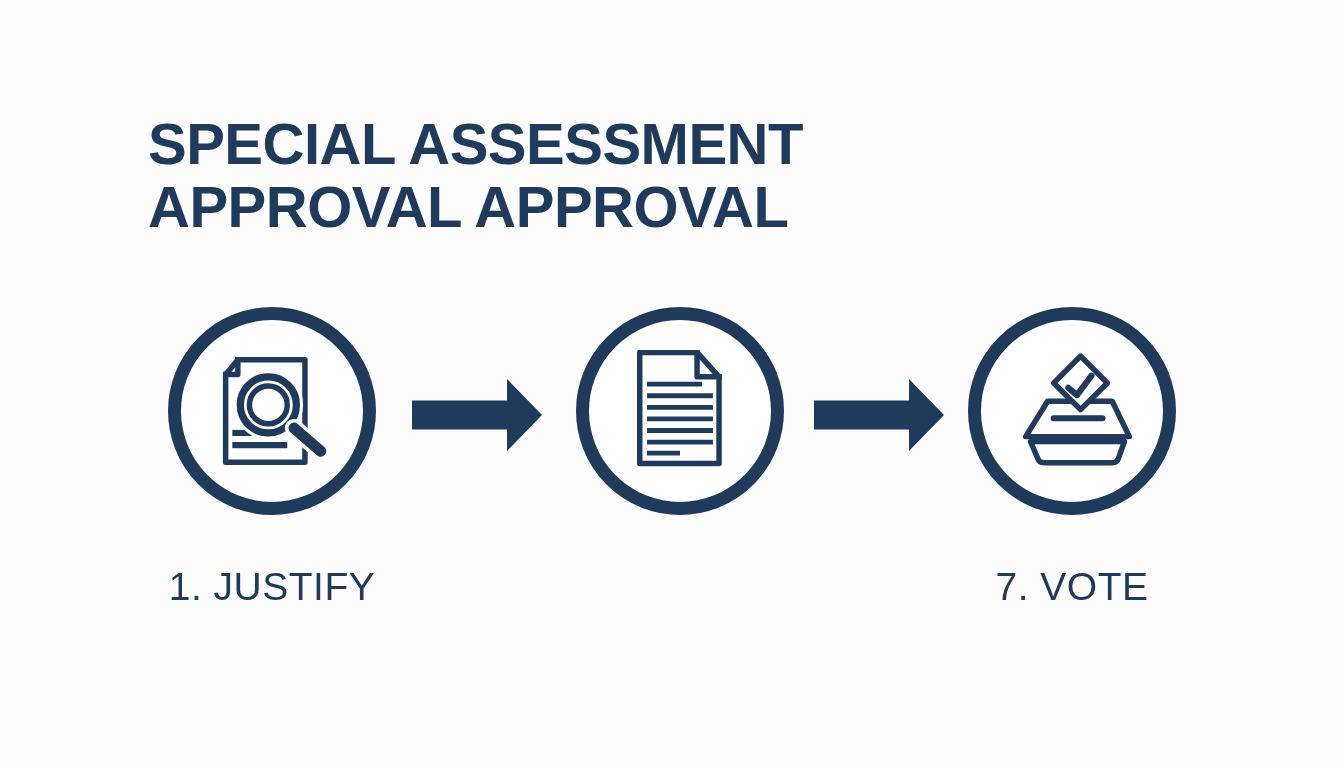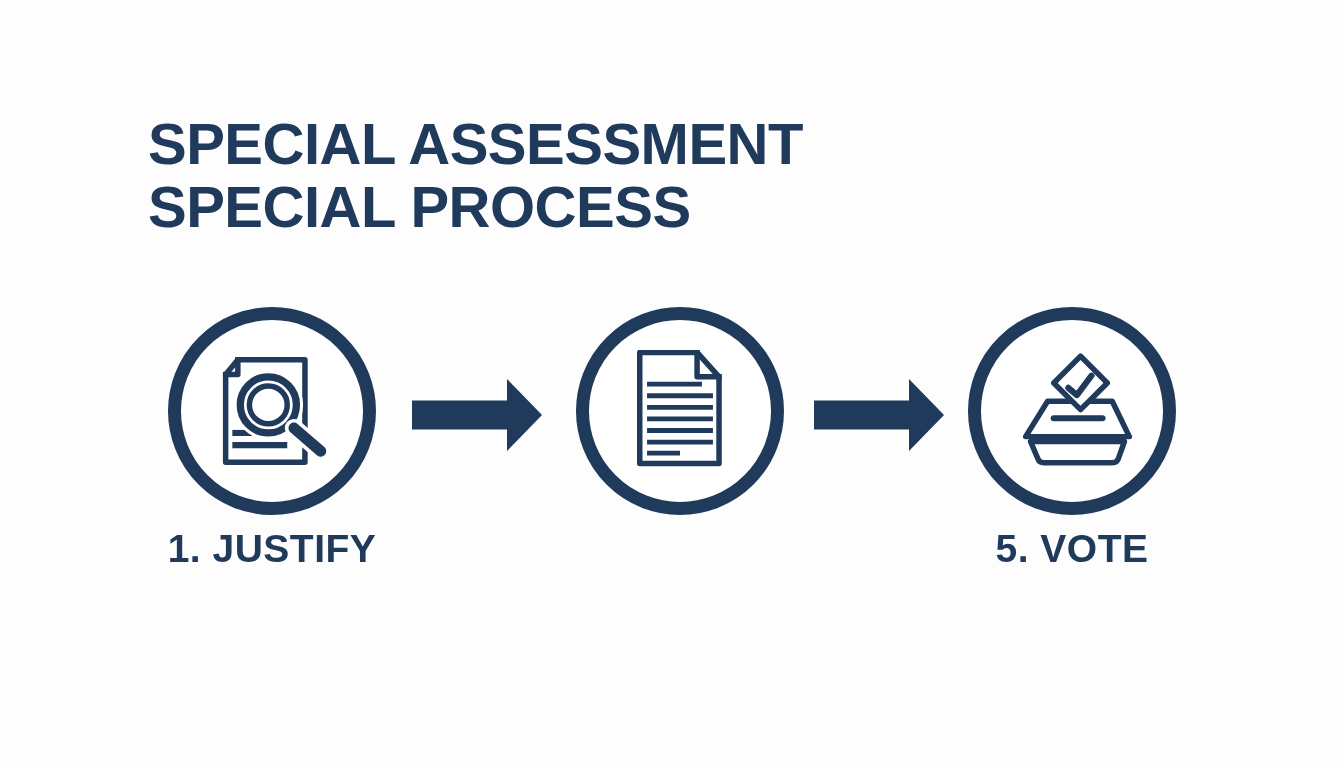--- a/index.html
+++ b/index.html
@@ -49,41 +49,41 @@
     top: 379px;
     width: 130px;
     height: 72px;
     color: var(--navy);
   }
   .arrow.a1 { left: 412px; }
   .arrow.a2 { left: 814px; }
 
   .step-label {
     position: absolute;
-    top: 527px;
+    top: 565px;
     width: 320px;
     text-align: center;
     font-size: 39px;
-    font-weight: bold;
+    font-weight: normal;
     letter-spacing: 0.5px;
     color: var(--navy);
     white-space: nowrap;
   }
   .step-label.l1 { left: 112px; }
   .step-label.l2 { left: 520px; }
   .step-label.l3 { left: 912px; }
 </style>
 </head>
 <body>
 
 <div class="canvas">
 
   <div class="title">
     <div>SPECIAL ASSESSMENT</div>
-    <div>SPECIAL PROCESS</div>
+    <div>APPROVAL APPROVAL</div>
   </div>
 
   <div class="step-circle c1">
     <svg class="step-icon" viewBox="0 0 100 100" fill="none" stroke="currentColor" stroke-width="4.5" stroke-linejoin="round" stroke-linecap="square">
 
       <path d="M22 8 L77 8 L77 92 L12 92 L12 20 Z"></path>
       <path d="M22 8 L22 20 L12 20"></path>
 
       <path d="M20 68 L31 68" stroke-width="5"></path>
       <path d="M20 78 L60 78" stroke-width="5"></path>
@@ -131,15 +131,15 @@
       <g transform="rotate(45 57 27)">
         <rect x="41.5" y="11.5" width="31" height="31" fill="#ffffff" stroke="currentColor" stroke-width="4.5"></rect>
       </g>
       <polyline points="47 31 54 37 66 21" stroke-width="5" stroke-linecap="round" stroke-linejoin="round"></polyline>
 
       <path d="M16 75 L93 75 L88 89 Q87 92.5 83 92.5 L27 92.5 Q23 92.5 22 89 Z"></path>
     </svg>
   </div>
 
   <div class="step-label l1">1. JUSTIFY</div>
-  <div class="step-label l3">5. VOTE</div>
+  <div class="step-label l3">7. VOTE</div>
 
 </div>
 
 </body></html>

